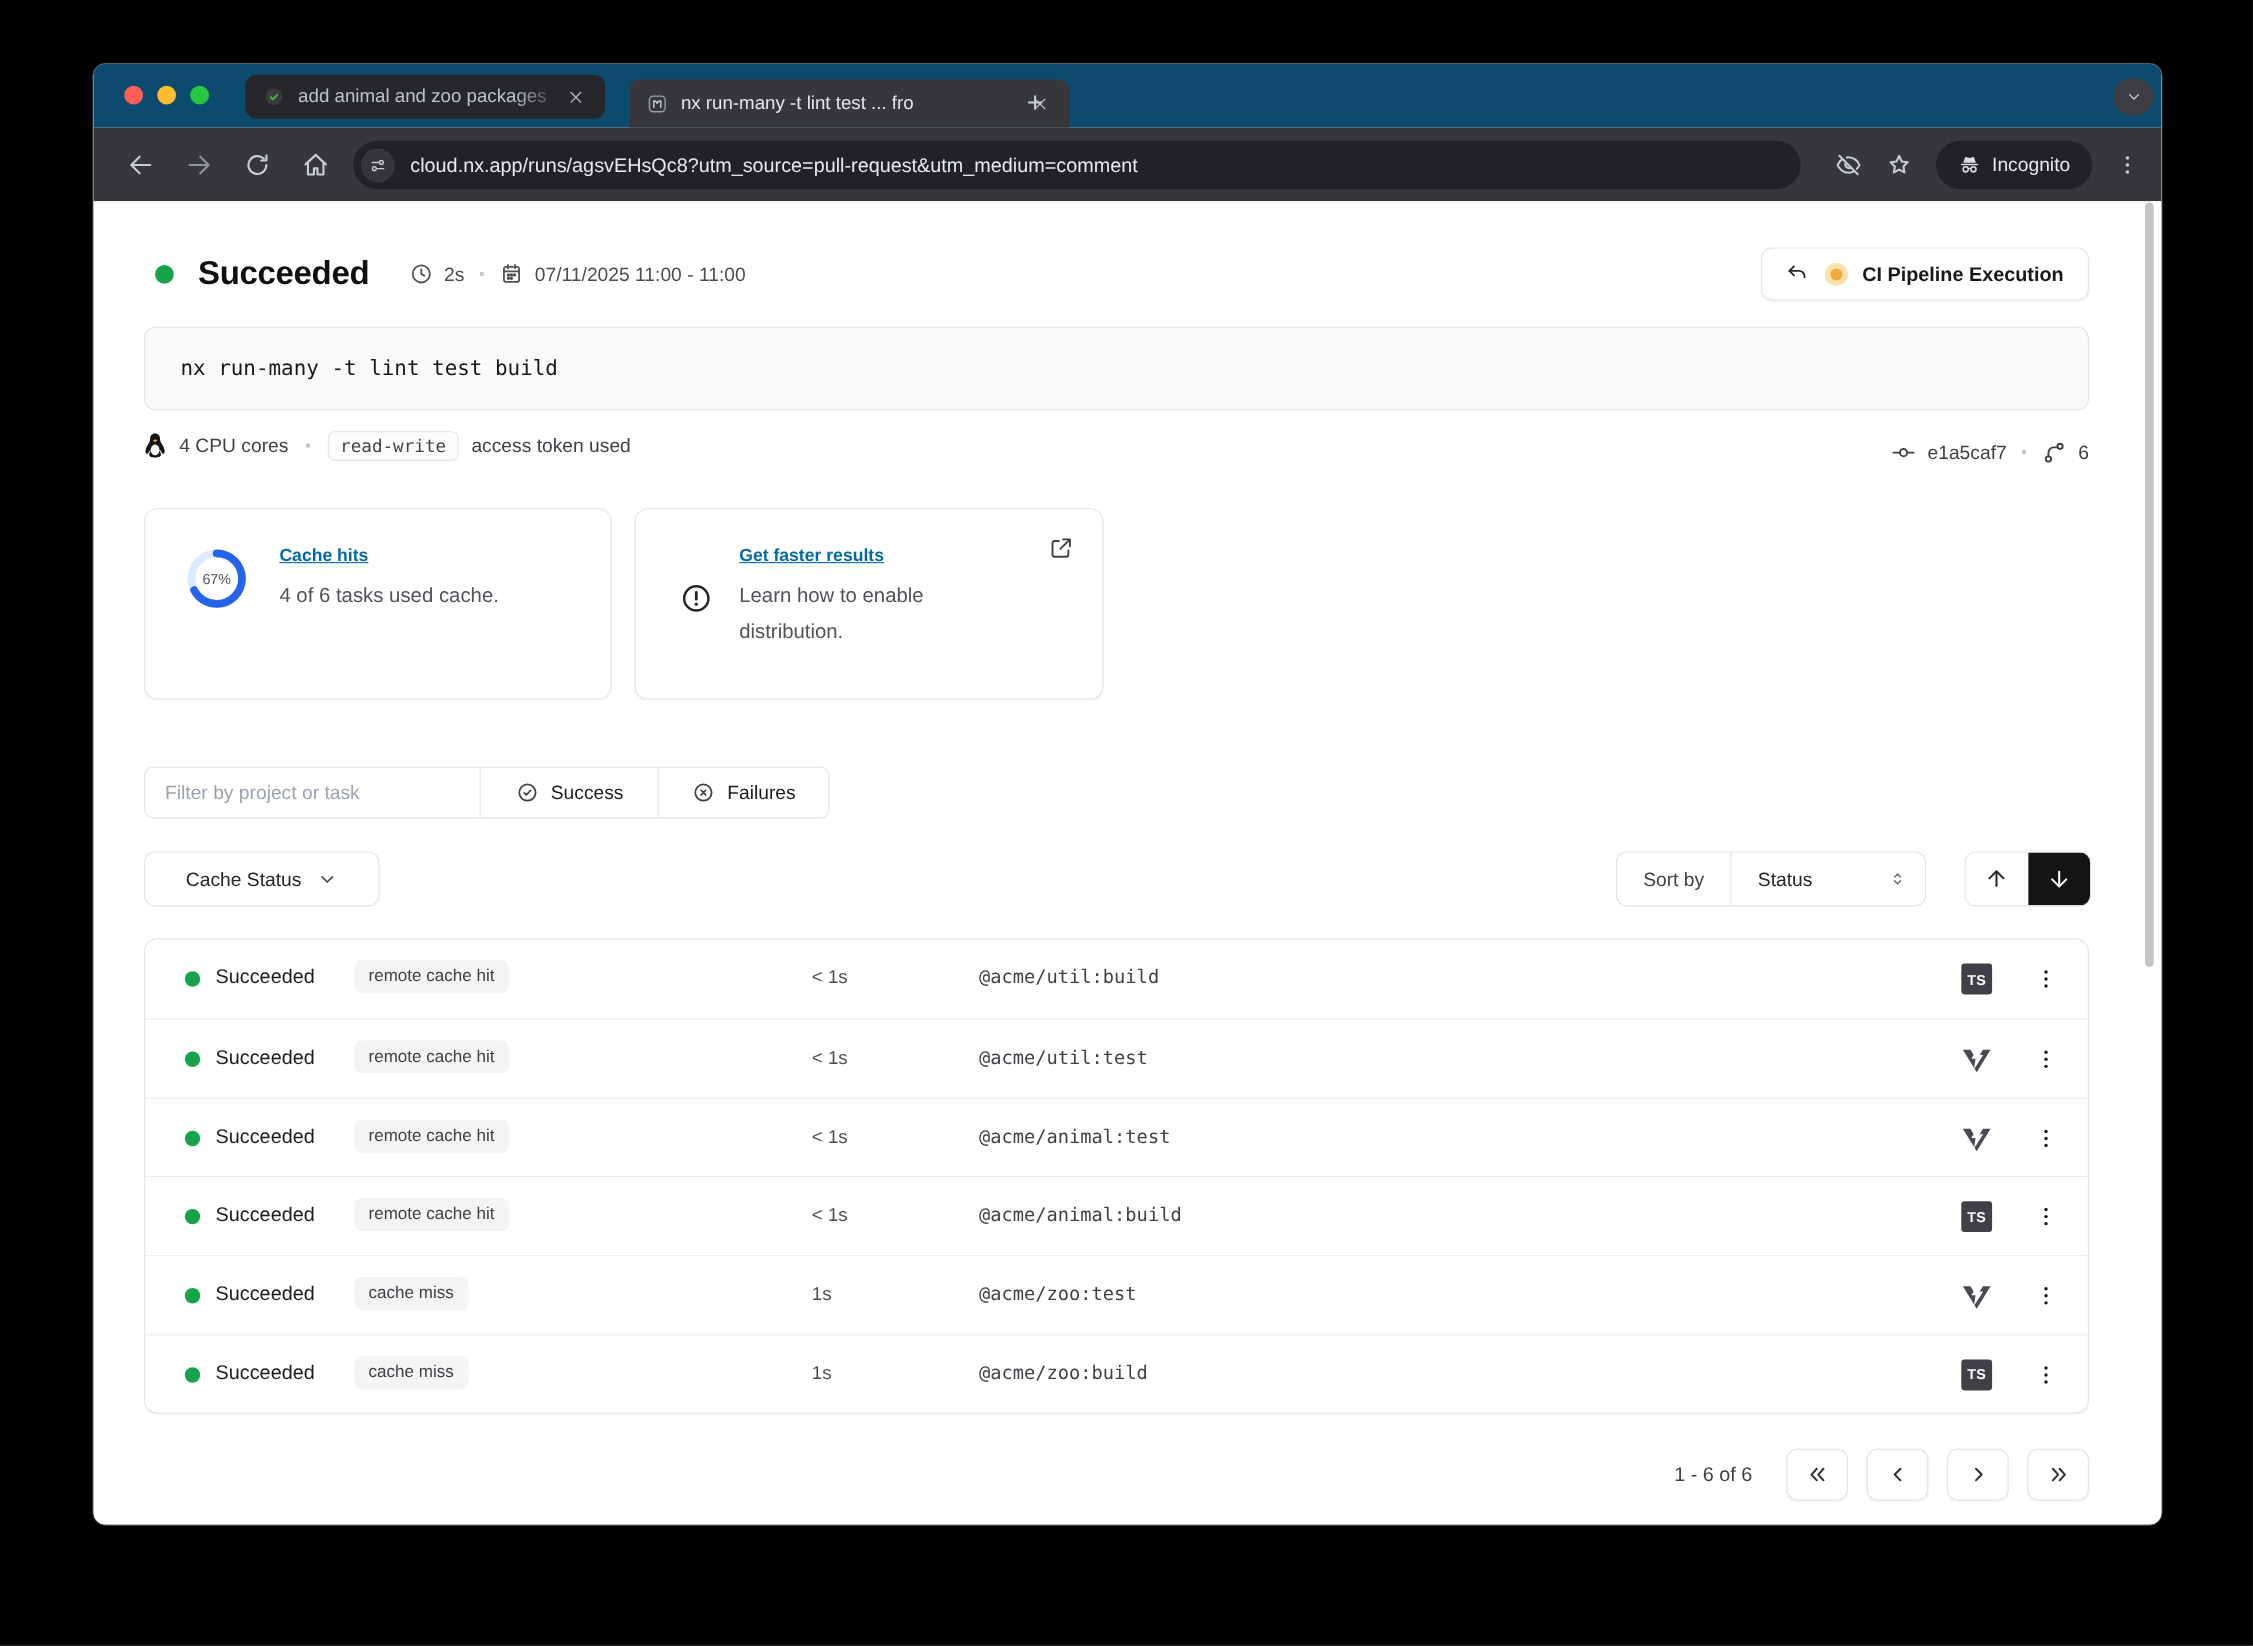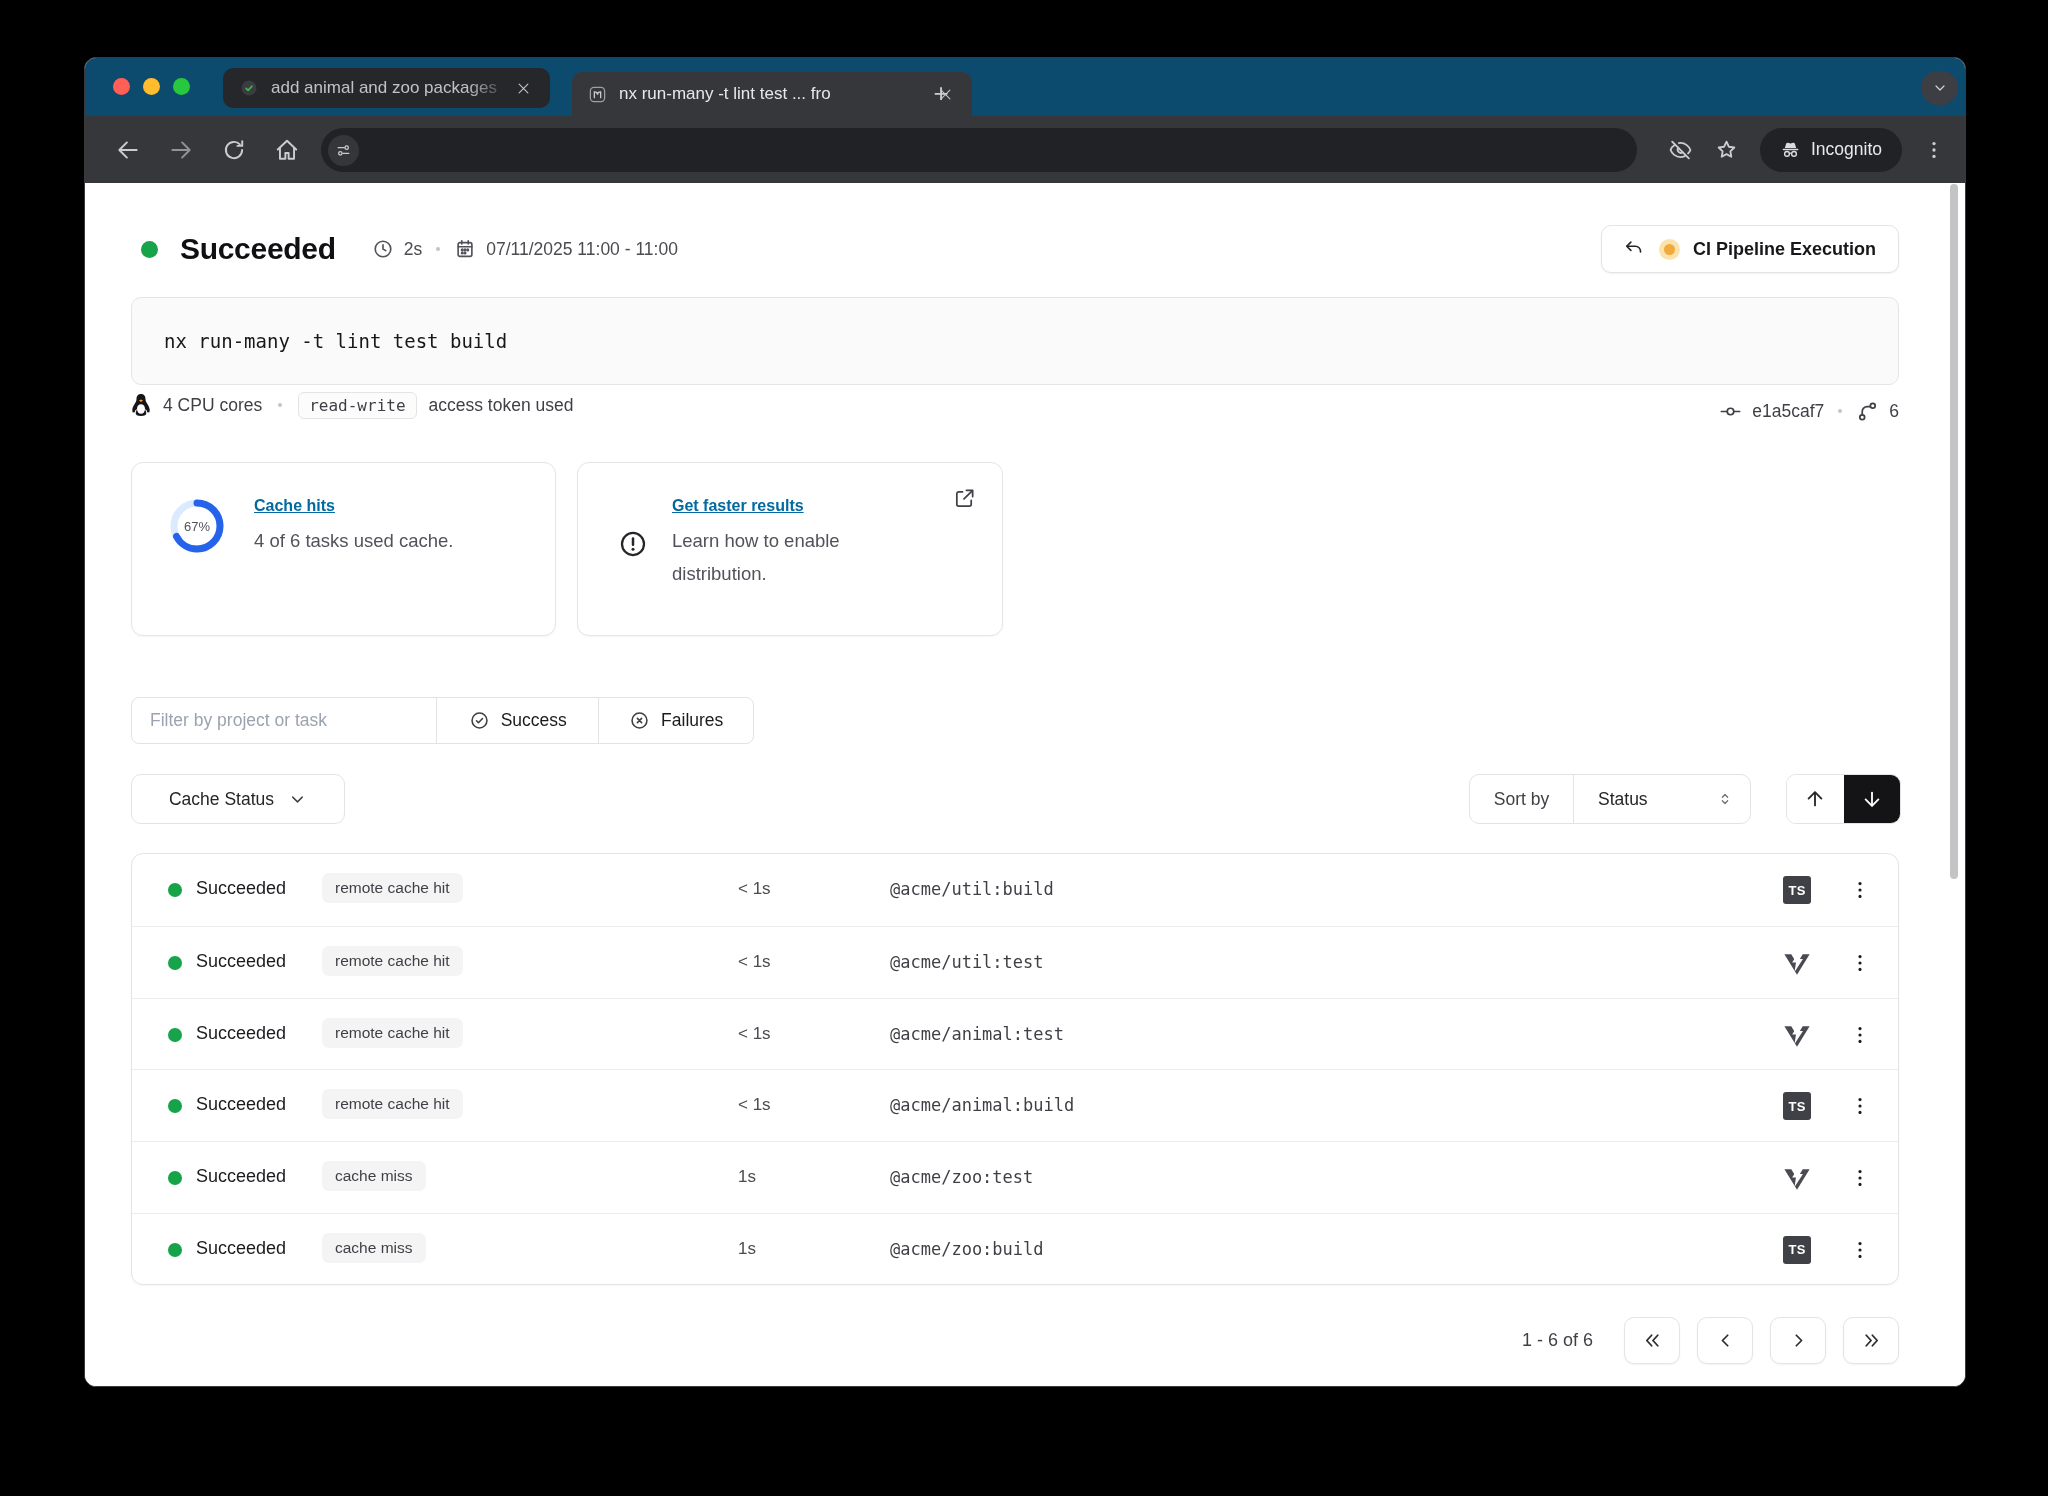--- a/index.html
+++ b/index.html
@@ -38,21 +38,21 @@
   .runheader { position:absolute; left:56px; top:42px; height:48px; display:flex; align-items:center; }
   .bigdot { width:17px; height:17px; border-radius:50%; flex:none; }
   .runtitle { font-size:30px; font-weight:700; color:#101014; margin:0 36px 0 22px; letter-spacing:-.3px; }
   .hmeta { display:flex; align-items:center; gap:10px; color:#4b4b50; font-size:17.5px; }
   .sepdot { width:4px; height:4px; border-radius:50%; background:#c4c4c8; margin:0 4px; }
 
   .pipeline-btn { position:absolute; right:66px; top:42px; height:48px; display:flex; align-items:center; gap:13px; padding:0 22px; background:#fff; border:1px solid #e4e4e7; border-radius:10px; box-shadow:0 1px 2px rgba(0,0,0,.06); font-size:18px; font-weight:600; color:#18181b; }
   .ydot { width:21px; height:21px; border-radius:50%; background:#fbe3ad; display:flex; align-items:center; justify-content:center; }
   .ydot i { width:11px; height:11px; border-radius:50%; background:#f2a93d; }
 
-  .cmdbox { position:absolute; left:46px; right:66px; top:114px; height:88px; background:#fafafa; border:1px solid #e5e5e8; border-radius:10px; display:flex; align-items:center; padding-left:32px; font-family:"DejaVu Sans Mono",monospace; font-size:19px; color:#18181b; }
+  .cmdbox { position:absolute; left:46px; right:66px; top:114px; height:76px; background:#fafafa; border:1px solid #e5e5e8; border-radius:10px; display:flex; align-items:center; padding-left:32px; font-family:"DejaVu Sans Mono",monospace; font-size:19px; color:#18181b; }
 
   .metarow { position:absolute; left:46px; right:66px; top:204px; height:36px; display:flex; align-items:center; color:#3f3f46; font-size:17.5px; }
   .token-badge { font-family:"DejaVu Sans Mono",monospace; font-size:16px; border:1px solid #e4e4e7; background:#fcfcfd; border-radius:6px; padding:3px 10px; color:#3f3f46; }
   .meta-right { margin-left:auto; display:flex; align-items:center; gap:10px;margin-top:12px; }
 
   .card { position:absolute; top:279px; height:174px; background:#fff; border:1px solid #e5e5e8; border-radius:12px; box-shadow:0 1px 2px rgba(0,0,0,.04); }
   .card1 { left:46px; width:425px; display:flex; padding:34px 0 0 36px; }
   .card2 { left:492px; width:426px; padding:34px 0 0 94px; }
   .ctitle { font-size:16px; font-weight:700; color:#0369a1;text-decoration:underline; }
   .csub { font-size:18.5px; color:#52525b; margin-top:9px; line-height:33px; }
@@ -164,20 +164,21 @@
     </div>
     <div class="urlpill">
       <span class="tunecircle">
         <svg class="si" width="17" height="17" viewBox="0 0 24 24" style="color:#c9ccd1">
             <path d="M4.5 8h8.5"></path>
             <circle cx="16.5" cy="8" r="2.4"></circle>
             <path d="M19.5 16H11"></path>
             <circle cx="7.5" cy="16" r="2.4"></circle>
           </svg>
       </span>
+      <span class="urltext">cloud.nx.app/runs/agsvEHsQc8?utm_source=pull-request&amp;utm_medium=comment</span>
     </div>
     <div class="nav-right">
       <svg class="si nav-ic" viewBox="0 0 24 24" style="width:25px">
           <path d="m4 4 16 16"></path>
           <path d="M10.4 5.4c.5-.1 1-.2 1.6-.2 4.6 0 8.3 3.4 9.5 6.8-.4 1.1-1.2 2.3-2.2 3.3M6.7 6.9C4.6 8.2 3.1 10 2.5 12c1.2 3.4 4.9 6.8 9.5 6.8 1.5 0 2.9-.4 4.2-1"></path>
           <path d="M9.9 9.9a3 3 0 0 0 4.2 4.2"></path>
         </svg>
       <svg class="si nav-ic" viewBox="0 0 24 24" style="width:25px">
           <path d="m12 4 2.3 4.9 5.2.7-3.8 3.7.9 5.2L12 16l-4.6 2.5.9-5.2L4.5 9.6l5.2-.7Z"></path>
         </svg>

